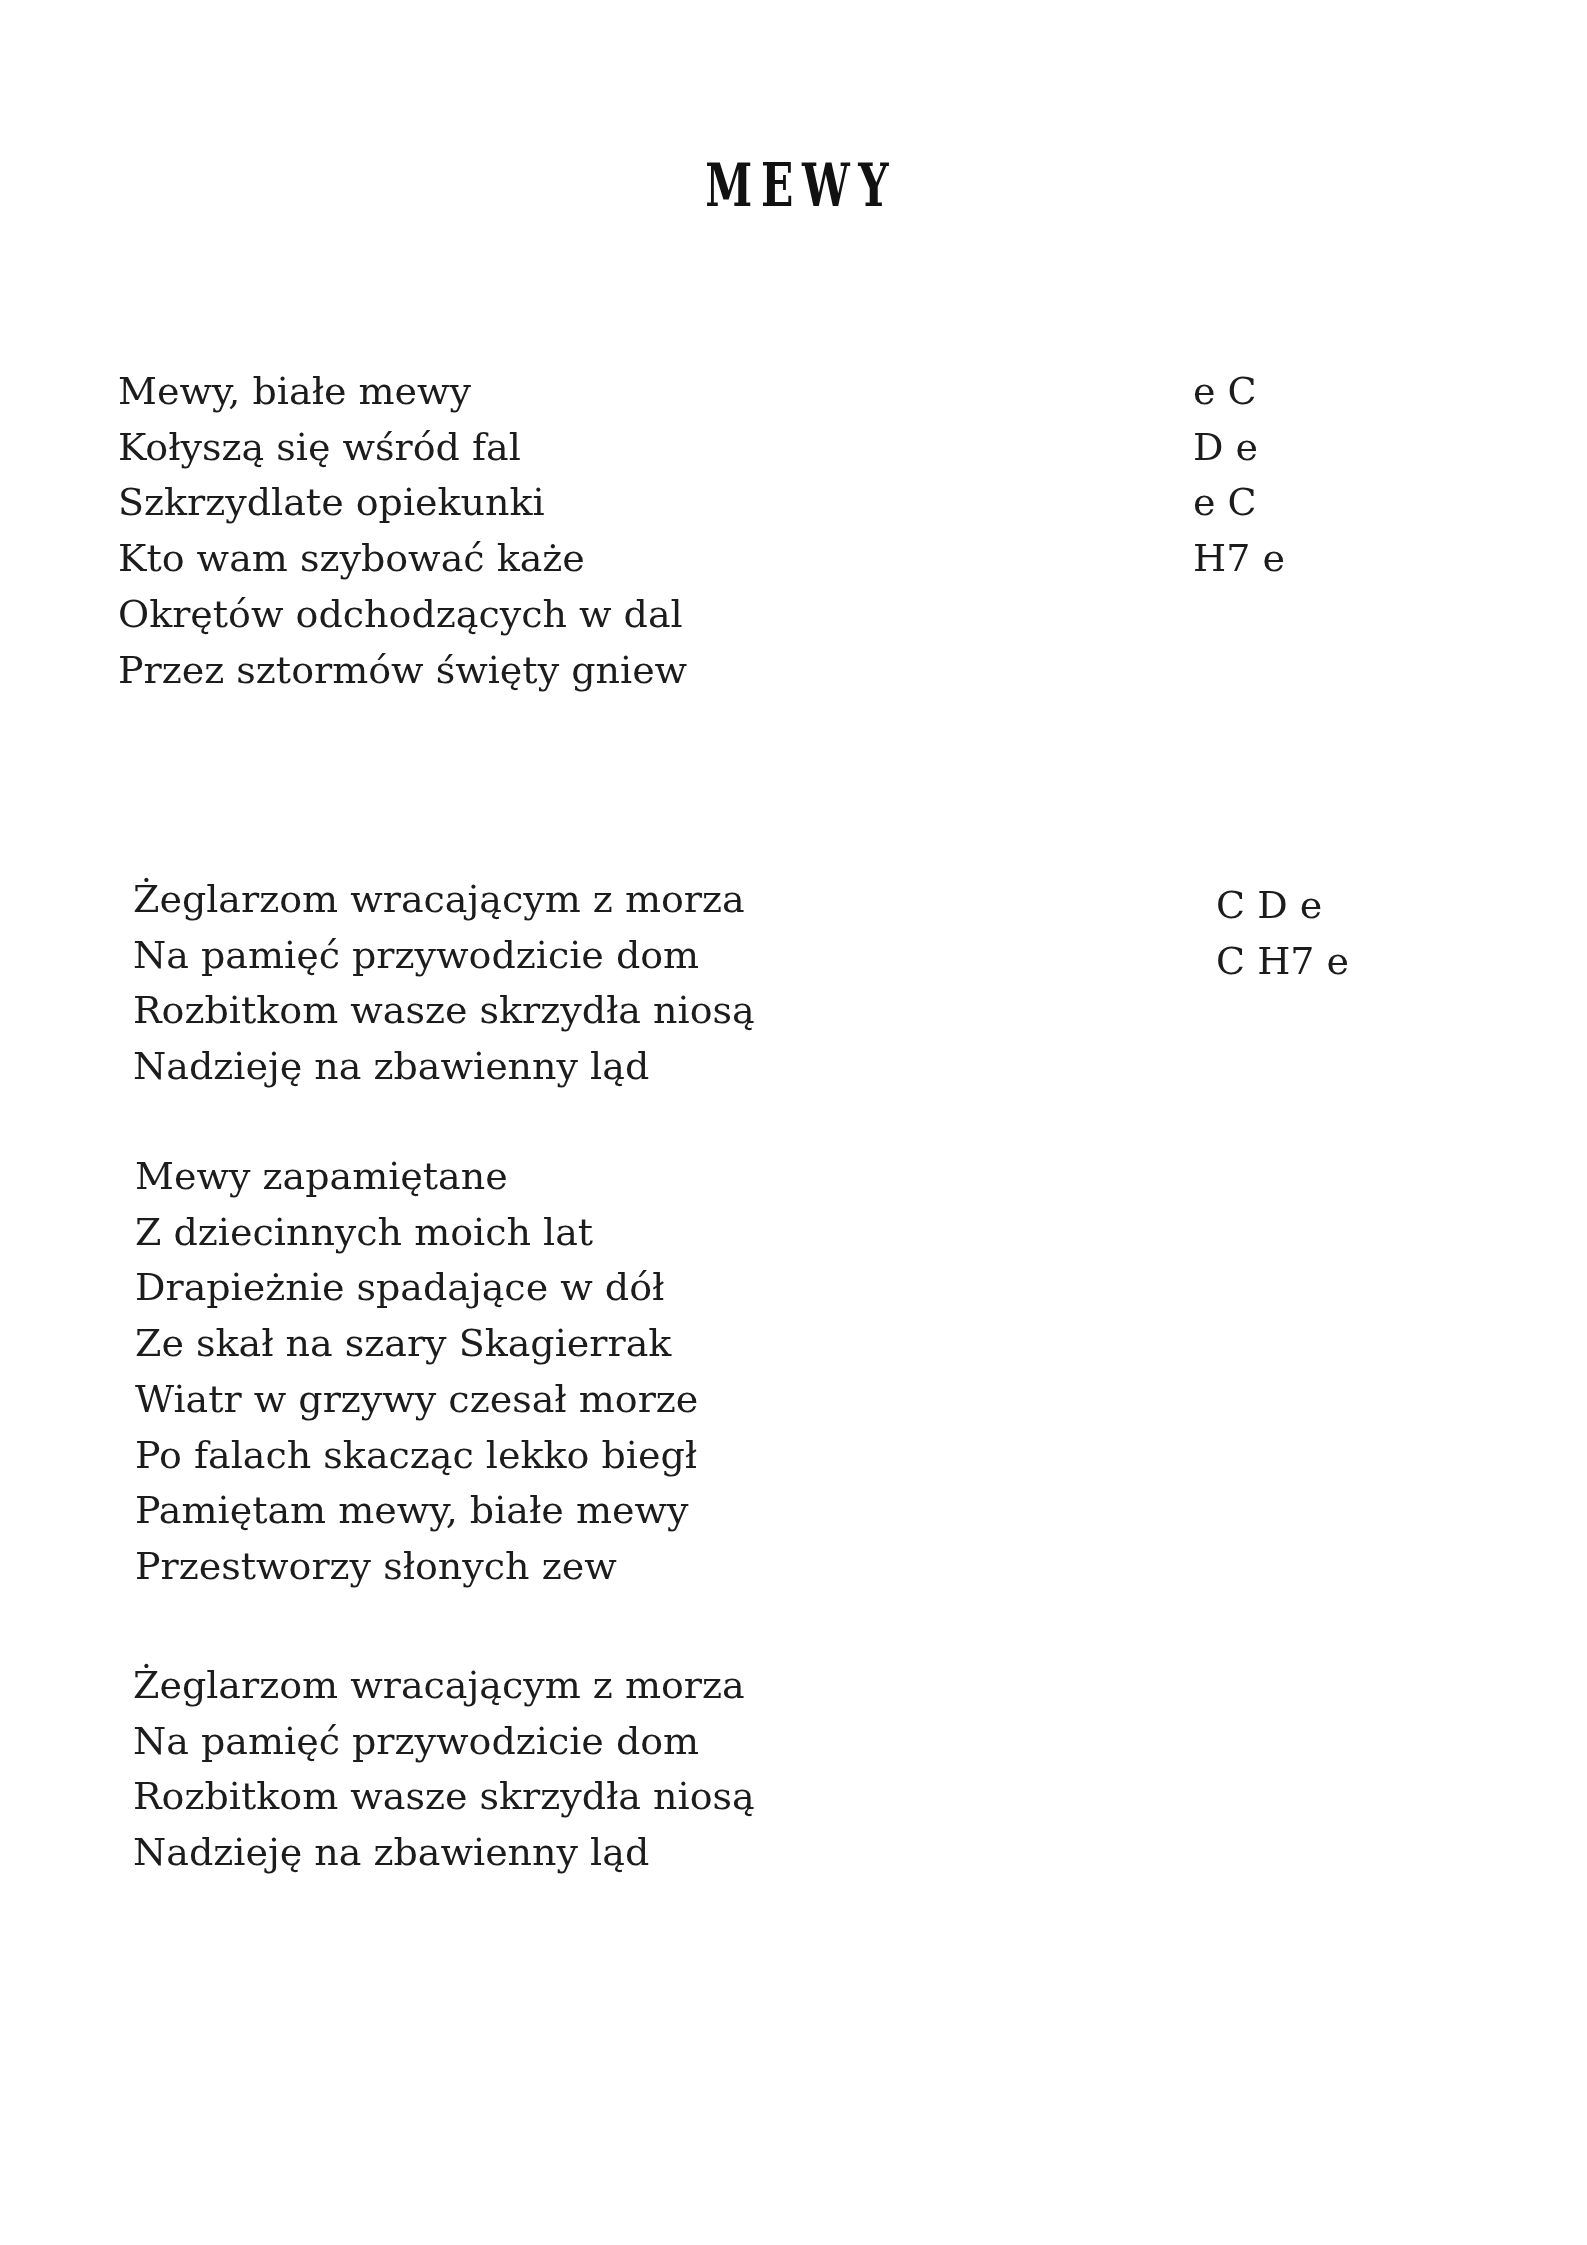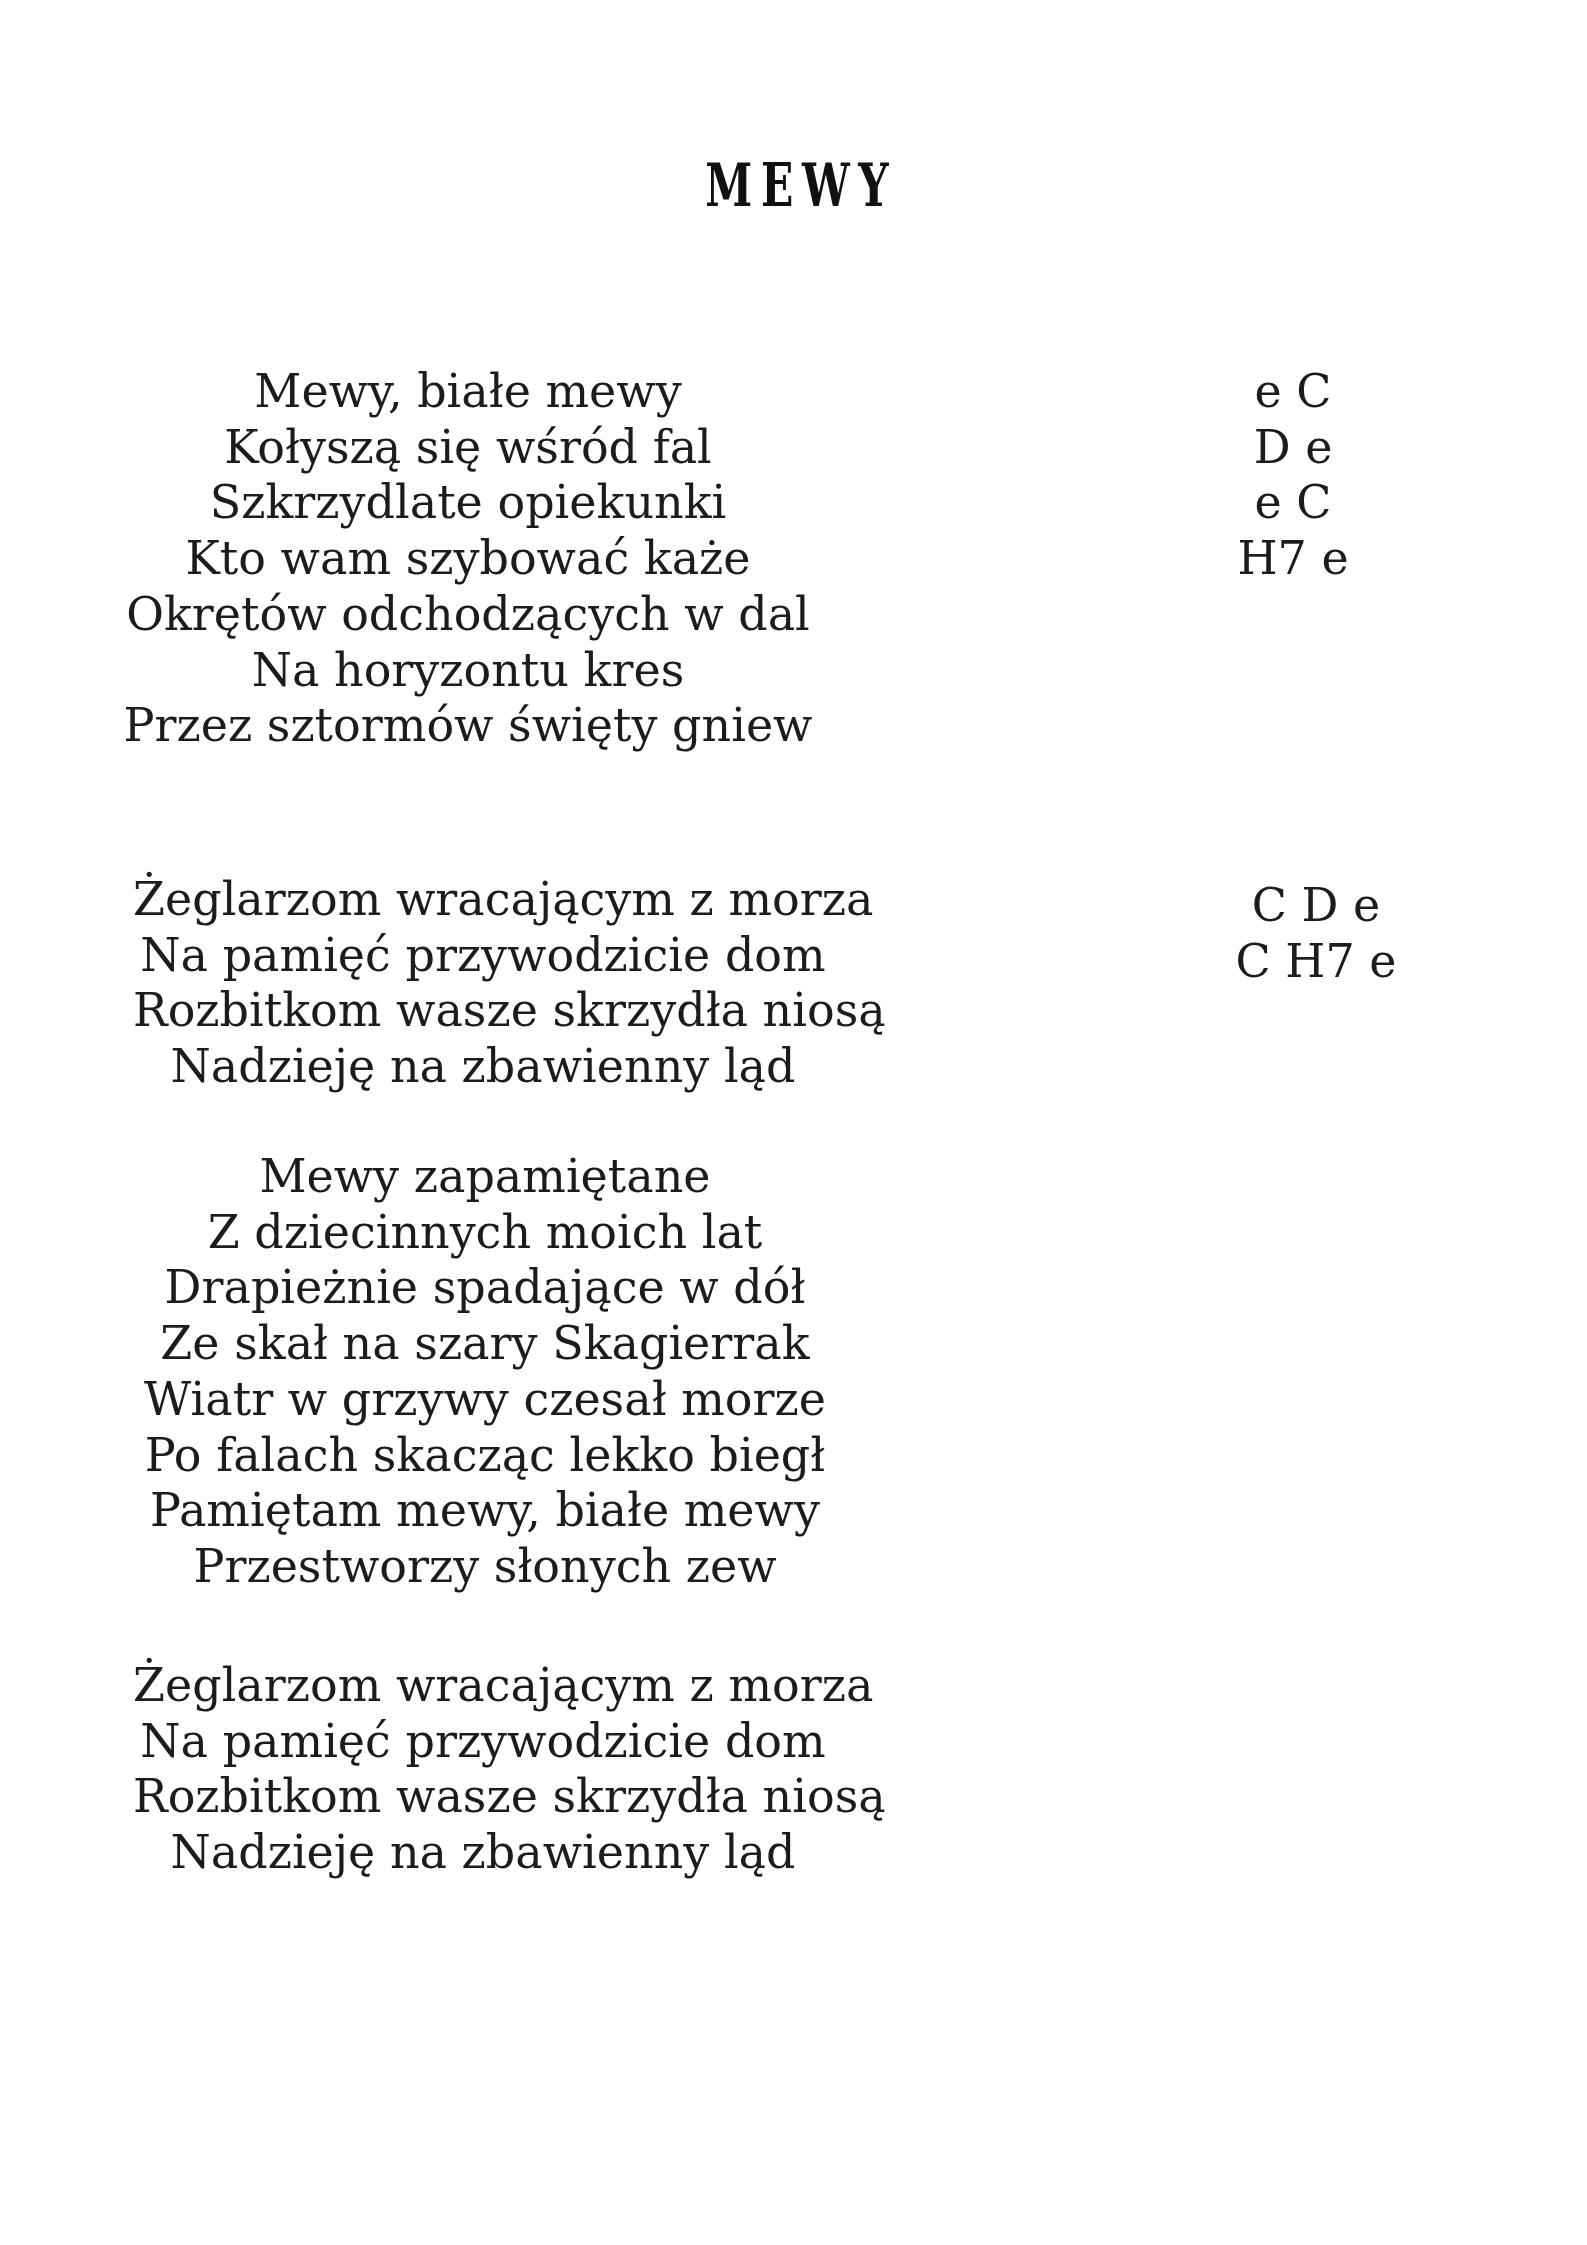--- a/index.html
+++ b/index.html
@@ -29,22 +29,21 @@
     line-height: 59px;
     font-weight: bold;
     letter-spacing: 12px;
     color: #111111;
     transform: scaleX(0.72);
     transform-origin: center center;
     white-space: nowrap;
   }
   .text-block {
     position: absolute;
-    text-align: center;
-    font-size: 46px;
+    font-size: 38px;
     line-height: 55.7px;
     white-space: nowrap;
   }
   .stanza { width: 700px; }
   .chords { width: 200px; }
   #verse-1        { left: 118px;  top: 364px;  }
   #chorus-1       { left: 133px;  top: 872px;  }
   #verse-2        { left: 135px;  top: 1149px; }
   #chorus-2       { left: 133px;  top: 1658px; }
   #verse-chords   { left: 1193px; top: 364px;  }
@@ -57,21 +56,20 @@
 <div class="page">
 
   <h1 class="song-title">MEWY</h1>
 
   <div id="verse-1" class="text-block stanza">
       <div class="line">Mewy, białe mewy</div>
       <div class="line">Kołyszą się wśród fal</div>
       <div class="line">Szkrzydlate opiekunki</div>
       <div class="line">Kto wam szybować każe</div>
       <div class="line">Okrętów odchodzących w dal</div>
-      <div class="line">Na horyzontu kres</div>
       <div class="line">Przez sztormów święty gniew</div>
     </div>
 
   <div id="chorus-1" class="text-block stanza">
       <div class="line">Żeglarzom wracającym z morza</div>
       <div class="line">Na pamięć przywodzicie dom</div>
       <div class="line">Rozbitkom wasze skrzydła niosą</div>
       <div class="line">Nadzieję na zbawienny ląd</div>
     </div>
 

